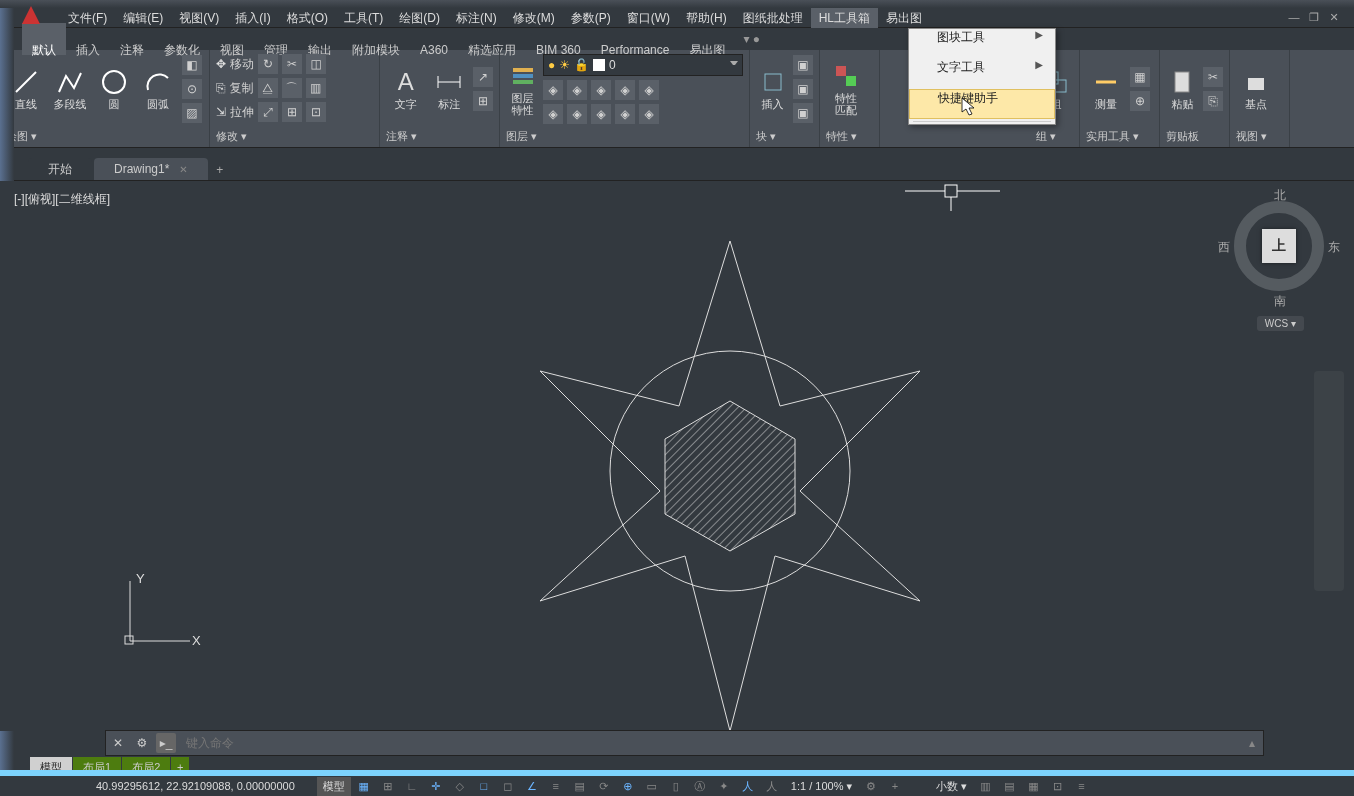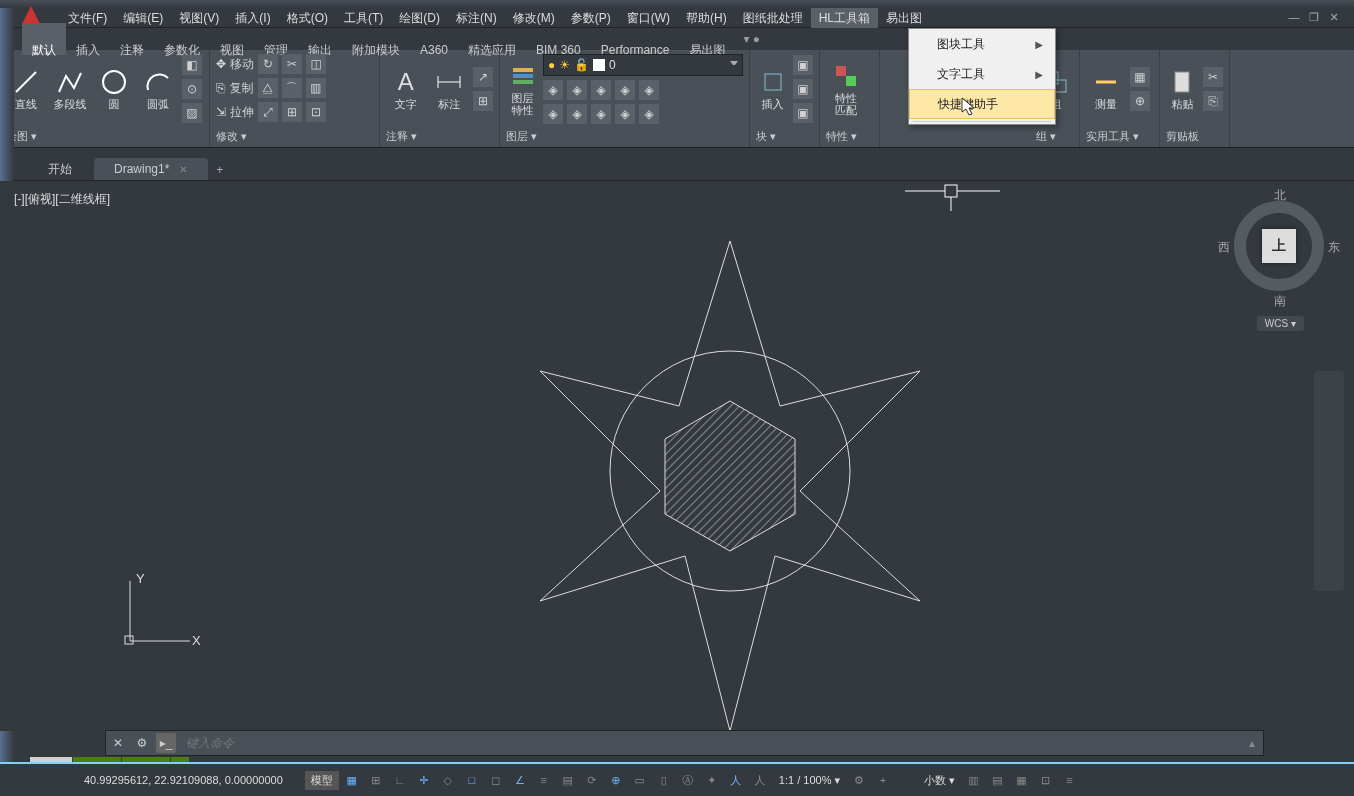--- a/index.html
+++ b/index.html
@@ -20,46 +20,46 @@
 .rpanel .prow{display:flex;align-items:center;gap:4px}
 .rpanel .plabel{text-align:left;color:#ccc;font-size:11px;height:16px;line-height:14px}
 .bigbtn{display:flex;flex-direction:column;align-items:center;justify-content:center;width:40px;height:70px;cursor:pointer}
 .bigbtn .bicon{width:28px;height:28px;margin-bottom:2px}
 .bigbtn .blbl{font-size:11px;color:#ddd;text-align:center;line-height:12px}
 .smallbtn{width:20px;height:20px;background:#5a6068;cursor:pointer;display:flex;align-items:center;justify-content:center}
 .dd{width:8px;height:8px;border-left:3px solid transparent;border-right:3px solid transparent;border-top:4px solid #aaa;display:inline-block;margin-left:2px}
 .layercombo{width:200px;height:22px;background:#33393f;border:1px solid #222;display:flex;align-items:center;padding:0 4px;gap:4px}
 .layercombo .sq{width:12px;height:12px;background:#fff}
 .dropdown-menu{position:absolute;left:908px;top:28px;width:148px;background:#f0f0f0;border:1px solid #888;z-index:1000;box-shadow:2px 2px 6px rgba(0,0,0,0.4)}
-.dropdown-menu .dmitem{height:30px;display:flex;align-items:center;justify-content:space-between;padding:0 12px 0 28px;color:#222;cursor:pointer}
+.dropdown-menu .dmitem{height:30px;display:flex;align-items:flex-start;justify-content:space-between;padding:0 12px 0 28px;color:#222;cursor:pointer}
 .dropdown-menu .dmitem.hover{background:#fde8a8;border:1px solid #e0c060}
 .dropdown-menu .arr{font-size:10px;color:#555}
 .dropdown-menu .sep{height:1px;background:#ccc;margin:2px 4px}
 .doctabs{height:33px;background:#33393f;display:flex;align-items:end;padding-left:28px;border-bottom:1px solid #222}
 .doctab{height:22px;padding:0 20px;background:#33393f;color:#ccc;display:flex;align-items:center;border-radius:4px 4px 0 0;margin-right:2px;cursor:pointer;position:relative}
 .doctab.active{background:#4a5058}
 .doctab .x{margin-left:10px;color:#888;font-size:10px}
 .addtab{width:20px;height:20px;display:flex;align-items:center;justify-content:center;color:#aaa;cursor:pointer}
 .canvas{position:relative;height:550px;background:#33393f}
 .viewlabel{position:absolute;left:14px;top:10px;color:#ddd;font-size:12px}
 .viewcube{position:absolute;right:30px;top:20px;width:90px;height:90px}
 .vcring{width:90px;height:90px;border:12px solid rgba(120,125,130,0.5);border-radius:50%;position:absolute}
 .vcface{position:absolute;left:28px;top:28px;width:34px;height:34px;background:#ddd;color:#333;display:flex;align-items:center;justify-content:center;font-size:14px;font-weight:bold;box-shadow:0 0 4px rgba(0,0,0,0.5)}
 .vcdir{position:absolute;color:#aaa;font-size:12px}
 .wcs{position:absolute;right:50px;top:135px;background:rgba(80,85,90,0.6);padding:2px 8px;border-radius:3px;color:#ccc;font-size:10px}
 .navbar{position:absolute;right:10px;top:190px;width:30px;height:220px;background:rgba(70,75,80,0.5);border-radius:4px}
 .ucs{position:absolute;left:120px;bottom:80px}
 .cmdline{position:absolute;bottom:40px;left:105px;right:90px;height:26px;background:#4a5058;display:flex;align-items:center;border:1px solid #222}
 .cmdline .cbtn{width:20px;height:20px;display:flex;align-items:center;justify-content:center;color:#ccc;margin:0 2px}
-.cmdline input{flex:1;background:transparent;border:none;color:#888;font-style:italic;padding-left:8px;outline:none;font-size:12px}
+.cmdline input{flex:1;background:transparent;border:none;color:#888;padding-left:8px;outline:none;font-size:12px}
 .cmdline .uparr{margin-left:auto;margin-right:8px;color:#888}
 .layouttabs{position:absolute;bottom:18px;left:30px;height:22px;display:flex;align-items:center}
 .ltab{padding:0 10px;height:20px;line-height:20px;background:#4d7c0f;color:#ccc;margin-right:1px;cursor:pointer;font-size:11px}
 .ltab.active{background:#d0d0d0;color:#222}
-.statusbar{position:absolute;bottom:0;left:0;right:0;height:34px;background:#33393f;display:flex;align-items:center;border-top:2px solid #7dd3fc;padding:0 4px;gap:2px}
+.statusbar{position:absolute;bottom:0;left:0;right:0;height:26px;background:#33393f;display:flex;align-items:center;border-top:6px solid #7dd3fc;padding:0 16px;gap:2px}
 .statusbar .coords{color:#ddd;font-size:11px;margin-left:80px;margin-right:20px}
 .sbtn{width:22px;height:18px;display:flex;align-items:center;justify-content:center;color:#888;cursor:pointer;font-size:11px}
 .sbtn.on{color:#6bb5ff}
 .stext{color:#ddd;font-size:11px;padding:0 6px}
 .cursor{position:absolute;left:962px;top:98px;z-index:2000;pointer-events:none}
 .leftedge{position:absolute;left:0;top:0;width:14px;height:100%;background:linear-gradient(90deg,#5a7090,#33393f)}
 svg{overflow:visible}
 </style>
 </head>
 <body>
@@ -301,20 +301,29 @@
           <span class="blbl">粘贴</span>
         </div>
     <div style="display:flex;flex-direction:column;gap:4px">
           <div class="smallbtn">✂</div>
           <div class="smallbtn">⎘</div>
         </div>
     </div>
     <div class="plabel">剪贴板</div>
   </div>
 
+  <div class="rpanel" style="width:60px">
+    <div class="bigbtn">
+        <svg class="bicon">
+          <rect x="6" y="10" width="16" height="12" fill="#ddd"></rect>
+        </svg>
+        <span class="blbl">基点</span>
+      </div>
+    <div class="plabel">视图 ▾</div>
+  </div>
 </div>
 
 <div class="dropdown-menu" id="ddmenu">
     <div class="dmitem">
       <span>图块工具</span>
       <span class="arr">▶</span>
     </div>
     <div class="dmitem">
       <span>文字工具</span>
       <span class="arr">▶</span>

